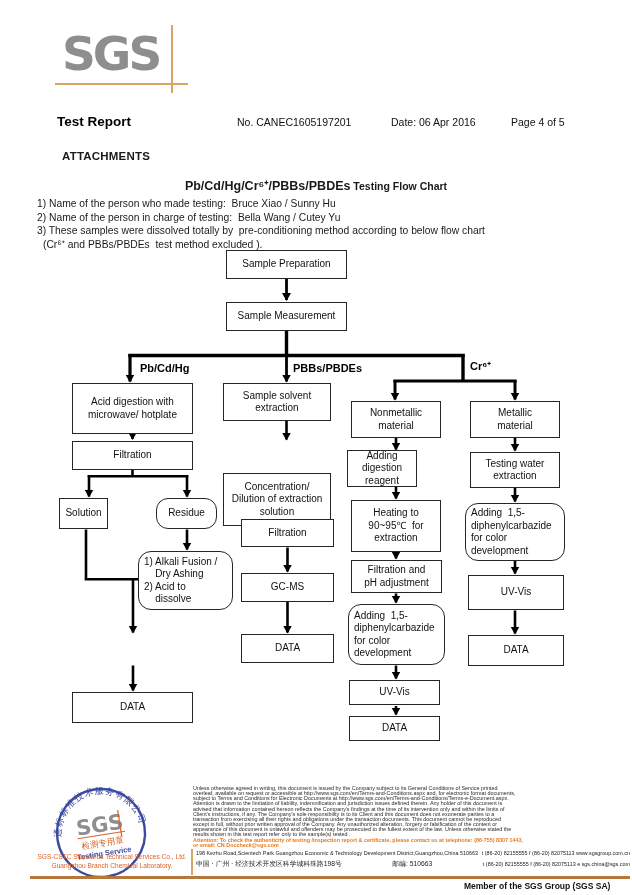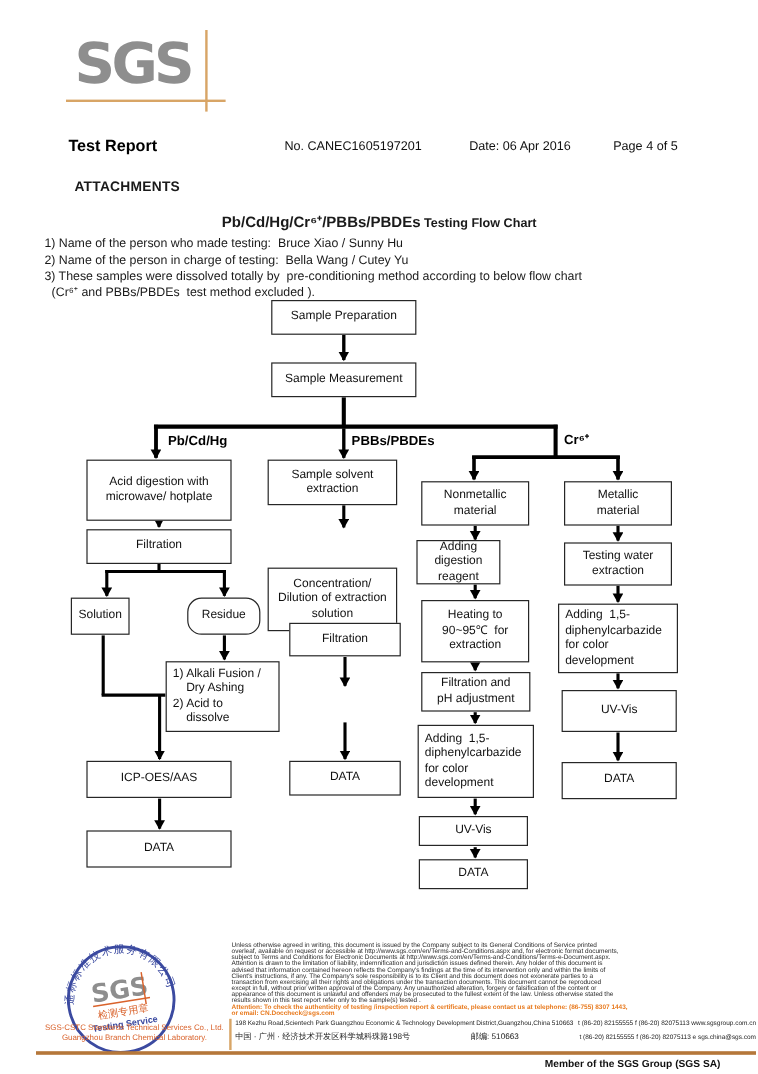--- a/index.html
+++ b/index.html
@@ -25,21 +25,21 @@
   .note { font-size:10.3px; line-height:13.5px; white-space:pre-wrap; }
   .note.indent { margin-left:6px; }
 
   
   .box {
     position:absolute; background:#fff; border:1.2px solid #262626;
     display:flex; align-items:center; justify-content:center;
     font-size:10px; line-height:12.5px; text-align:center;
     white-space:pre-wrap; color:#111;
   }
-  .box.left { justify-content:flex-start; text-align:left; padding-left:5px; }
+  .box.left { justify-content:flex-start; text-align:left; padding-left:5px;border-radius:13px; }
   .blabel { position:absolute; font-weight:bold; font-size:11px; color:#000; }
   svg.conn { position:absolute; left:0; top:0; pointer-events:none; }
 
   
   .terms { font-size:5.4px; line-height:5.15px; color:#2b2b2b; }
   .terms div { white-space:nowrap; }
   .attention { color:#e87a1e; font-weight:bold; }
   .addr-block { font-size:5.4px; color:#222; }
   .addr-row { display:flex; justify-content:space-between; align-items:baseline; white-space:nowrap; }
   .addr-row.cn { font-size:6.8px; margin-top:3px; }
@@ -130,29 +130,29 @@
 
   <div class="box" style="left:72px; top:383px; width:121px; height:51px;">Acid digestion with
 microwave/ hotplate</div>
   <div class="box" style="left:72px; top:441px; width:121px; height:29px;">Filtration</div>
   <div class="box" style="left:59px; top:498px; width:49px; height:31px;">Solution</div>
   <div class="box" style="left:156px; top:498px; width:61px; height:31px;border-radius:12px;">Residue</div>
   <div class="box left" style="left:138px; top:551px; width:95px; height:59px;">1) Alkali Fusion /
     Dry Ashing
 2) Acid to
     dissolve</div>
-  <div class="box" style="left:72px; top:634px; width:121px; height:31px;">ICP-OES/AAS</div>
   <div class="box" style="left:72px; top:692px; width:121px; height:31px;">DATA</div>
 
   <div class="box" style="left:223px; top:383px; width:108px; height:38px;">Sample solvent
 extraction</div>
   <div class="box" style="left:223px; top:441px; width:108px; height:53px;margin-top:32px;">Concentration/
 Dilution of extraction
 solution</div>
   <div class="box" style="left:241px; top:519px; width:93px; height:28px;">Filtration</div>
+  <div class="box" style="left:241px; top:573px; width:93px; height:29px;">GC-MS</div>
   <div class="box" style="left:241px; top:634px; width:93px; height:29px;">DATA</div>
 
   <div class="box" style="left:351px; top:401px; width:90px; height:37px;">Nonmetallic
 material</div>
   <div class="box" style="left:347px; top:450px; width:70px; height:37px;">Adding digestion
 reagent</div>
   <div class="box" style="left:351px; top:500px; width:90px; height:52px;">Heating to
 90~95℃  for
 extraction</div>
   <div class="box" style="left:351px; top:560px; width:91px; height:33px;">Filtration and
@@ -217,15 +217,15 @@
       <span>t (86-20) 82155555    f (86-20) 82075113    www.sgsgroup.com.cn</span>
     </div>
     <div class="addr-row cn">
       <span>中国 · 广州 · 经济技术开发区科学城科珠路198号</span>
       <span>邮编: 510663</span>
       <span class="small">t (86-20) 82155555    f (86-20) 82075113    e  sgs.china@sgs.com</span>
     </div>
   </div>
 
   <div class="abs rule" style="left:30px; top:876px; width:600px; height:2.5px;"></div>
-  <div class="abs member" style="left:428px; top:881px;padding-left:26px;">Member of the SGS Group (SGS SA)</div>
+  <div class="abs member" style="left:438px; top:881px;padding-left:26px;">Member of the SGS Group (SGS SA)</div>
 
 </div>
 
 </body></html>

